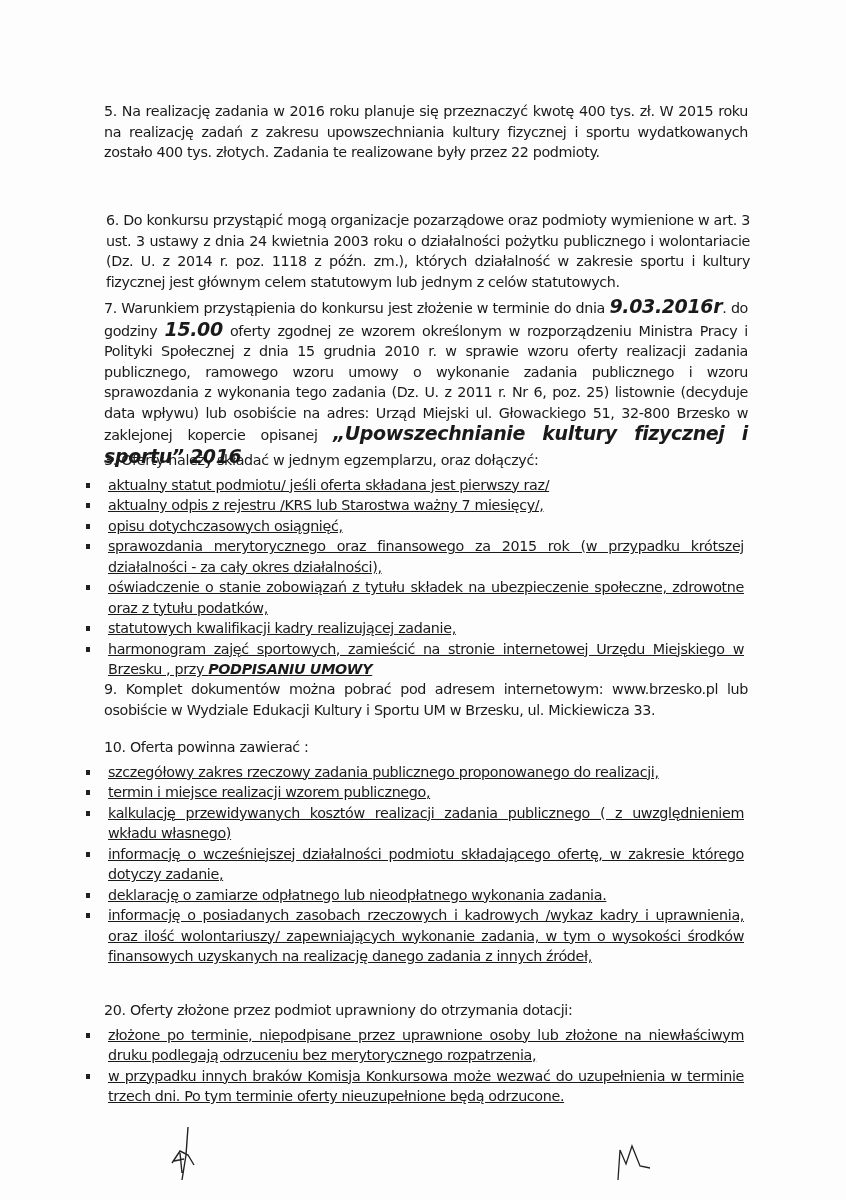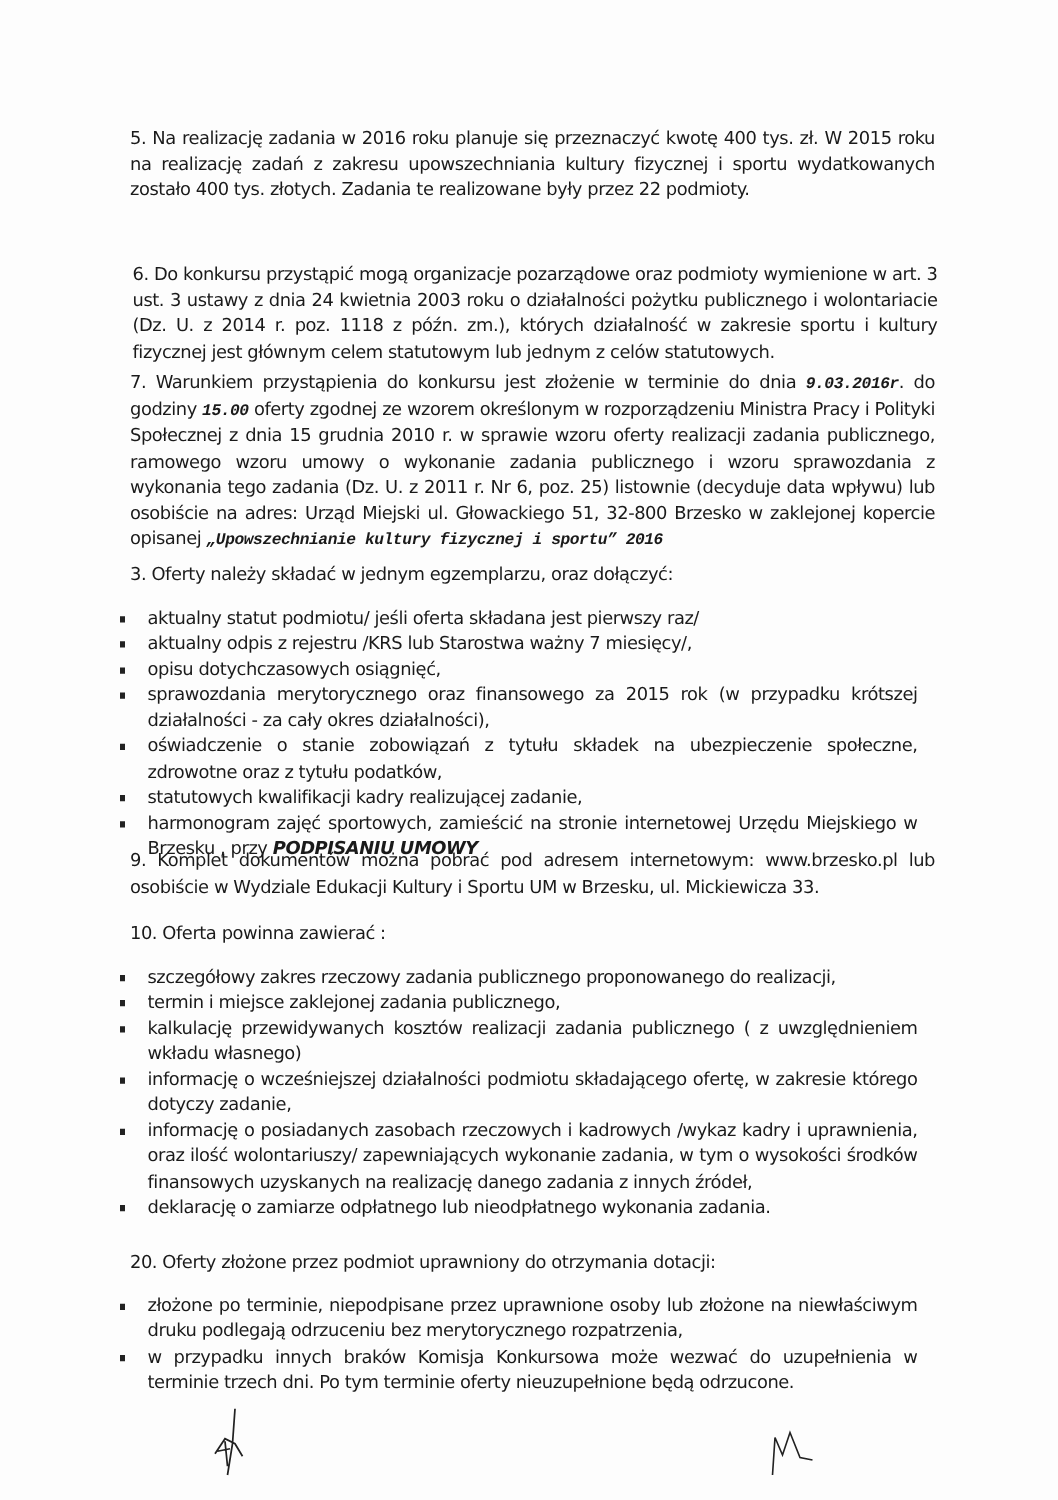--- a/index.html
+++ b/index.html
@@ -4,22 +4,22 @@
 <style>
   html, body { margin: 0; padding: 0; }
   body {
     width: 846px; height: 1200px; background: #fdfdfd; position: relative; overflow: hidden;
     font-family: "DejaVu Sans", sans-serif; color: #1a1a1a;
   }
   .page { position: absolute; left: 0; top: 0; width: 846px; height: 1200px; }
   .block { position: absolute; left: 104px; width: 644px; font-size: 14.3px; line-height: 20.5px; letter-spacing: -0.35px; }
   .just { text-align: justify; text-align-last: left; }
   .b { font-weight: bold; font-style: italic; }
-  .big { font-size: 13px; font-family: Liberation Mono, monospace; }
-  ul.sq { list-style: none; margin: 14px; padding: 0; }
+  .big { font-size: 19px; }
+  ul.sq { list-style: none; margin: 4px; padding: 0; text-decoration: underline; }
   ul.sq li { position: relative; text-align: justify; text-align-last: left; }
   ul.sq li::before { content: ""; position: absolute; width: 4px; height: 5px; background: #222; top: 8px; }
   .l8 li { padding-left: 0; }
   .l8 { margin-left: 75px; }
   .l8 li::before { left: -22px; }
   .l10 { margin-left: 41px; margin-top: 20px; }
   .l10 li::before { left: -22px; }
   .l11 { margin-left: 41px; }
   .l11 li::before { left: -22px; }
   .sig { position: absolute; }
@@ -55,25 +55,25 @@
   </div>
 
   <div class="block just" style="top:679px;">
     <span>9. Komplet dokumentów można pobrać pod adresem internetowym: www.brzesko.pl lub osobiście w Wydziale Edukacji Kultury i Sportu UM w Brzesku, ul. Mickiewicza 33.</span>
   </div>
 
   <div class="block" style="top:737px;">
     <div>10. Oferta powinna  zawierać :</div>
     <ul class="sq l10">
       <li>szczegółowy zakres rzeczowy zadania publicznego proponowanego do realizacji,</li>
-      <li>termin i miejsce zaklejonej zadania publicznego,</li>
+      <li>termin i miejsce realizacji wzorem publicznego,</li>
       <li>kalkulację przewidywanych kosztów realizacji zadania publicznego ( z uwzględnieniem wkładu własnego)</li>
       <li>informację o wcześniejszej działalności podmiotu składającego ofertę, w zakresie którego dotyczy zadanie,</li>
+      <li>deklarację o zamiarze odpłatnego lub nieodpłatnego wykonania zadania.</li>
       <li>informację o posiadanych zasobach rzeczowych i kadrowych /wykaz kadry i uprawnienia, oraz ilość wolontariuszy/ zapewniających wykonanie zadania, w tym o wysokości środków finansowych uzyskanych na realizację danego zadania z innych źródeł,</li>
-      <li>deklarację o zamiarze odpłatnego lub nieodpłatnego wykonania zadania.</li>
     </ul>
   </div>
 
   <div class="block" style="top:1000px;">
     <div>20. Oferty złożone przez podmiot uprawniony do otrzymania dotacji:</div>
     <ul class="sq l11">
       <li>złożone po terminie, niepodpisane przez uprawnione osoby lub złożone na niewłaściwym druku podlegają odrzuceniu bez merytorycznego rozpatrzenia,</li>
       <li>w przypadku innych braków Komisja Konkursowa może wezwać do uzupełnienia w terminie trzech dni. Po tym terminie oferty nieuzupełnione będą odrzucone.</li>
     </ul>
   </div>

